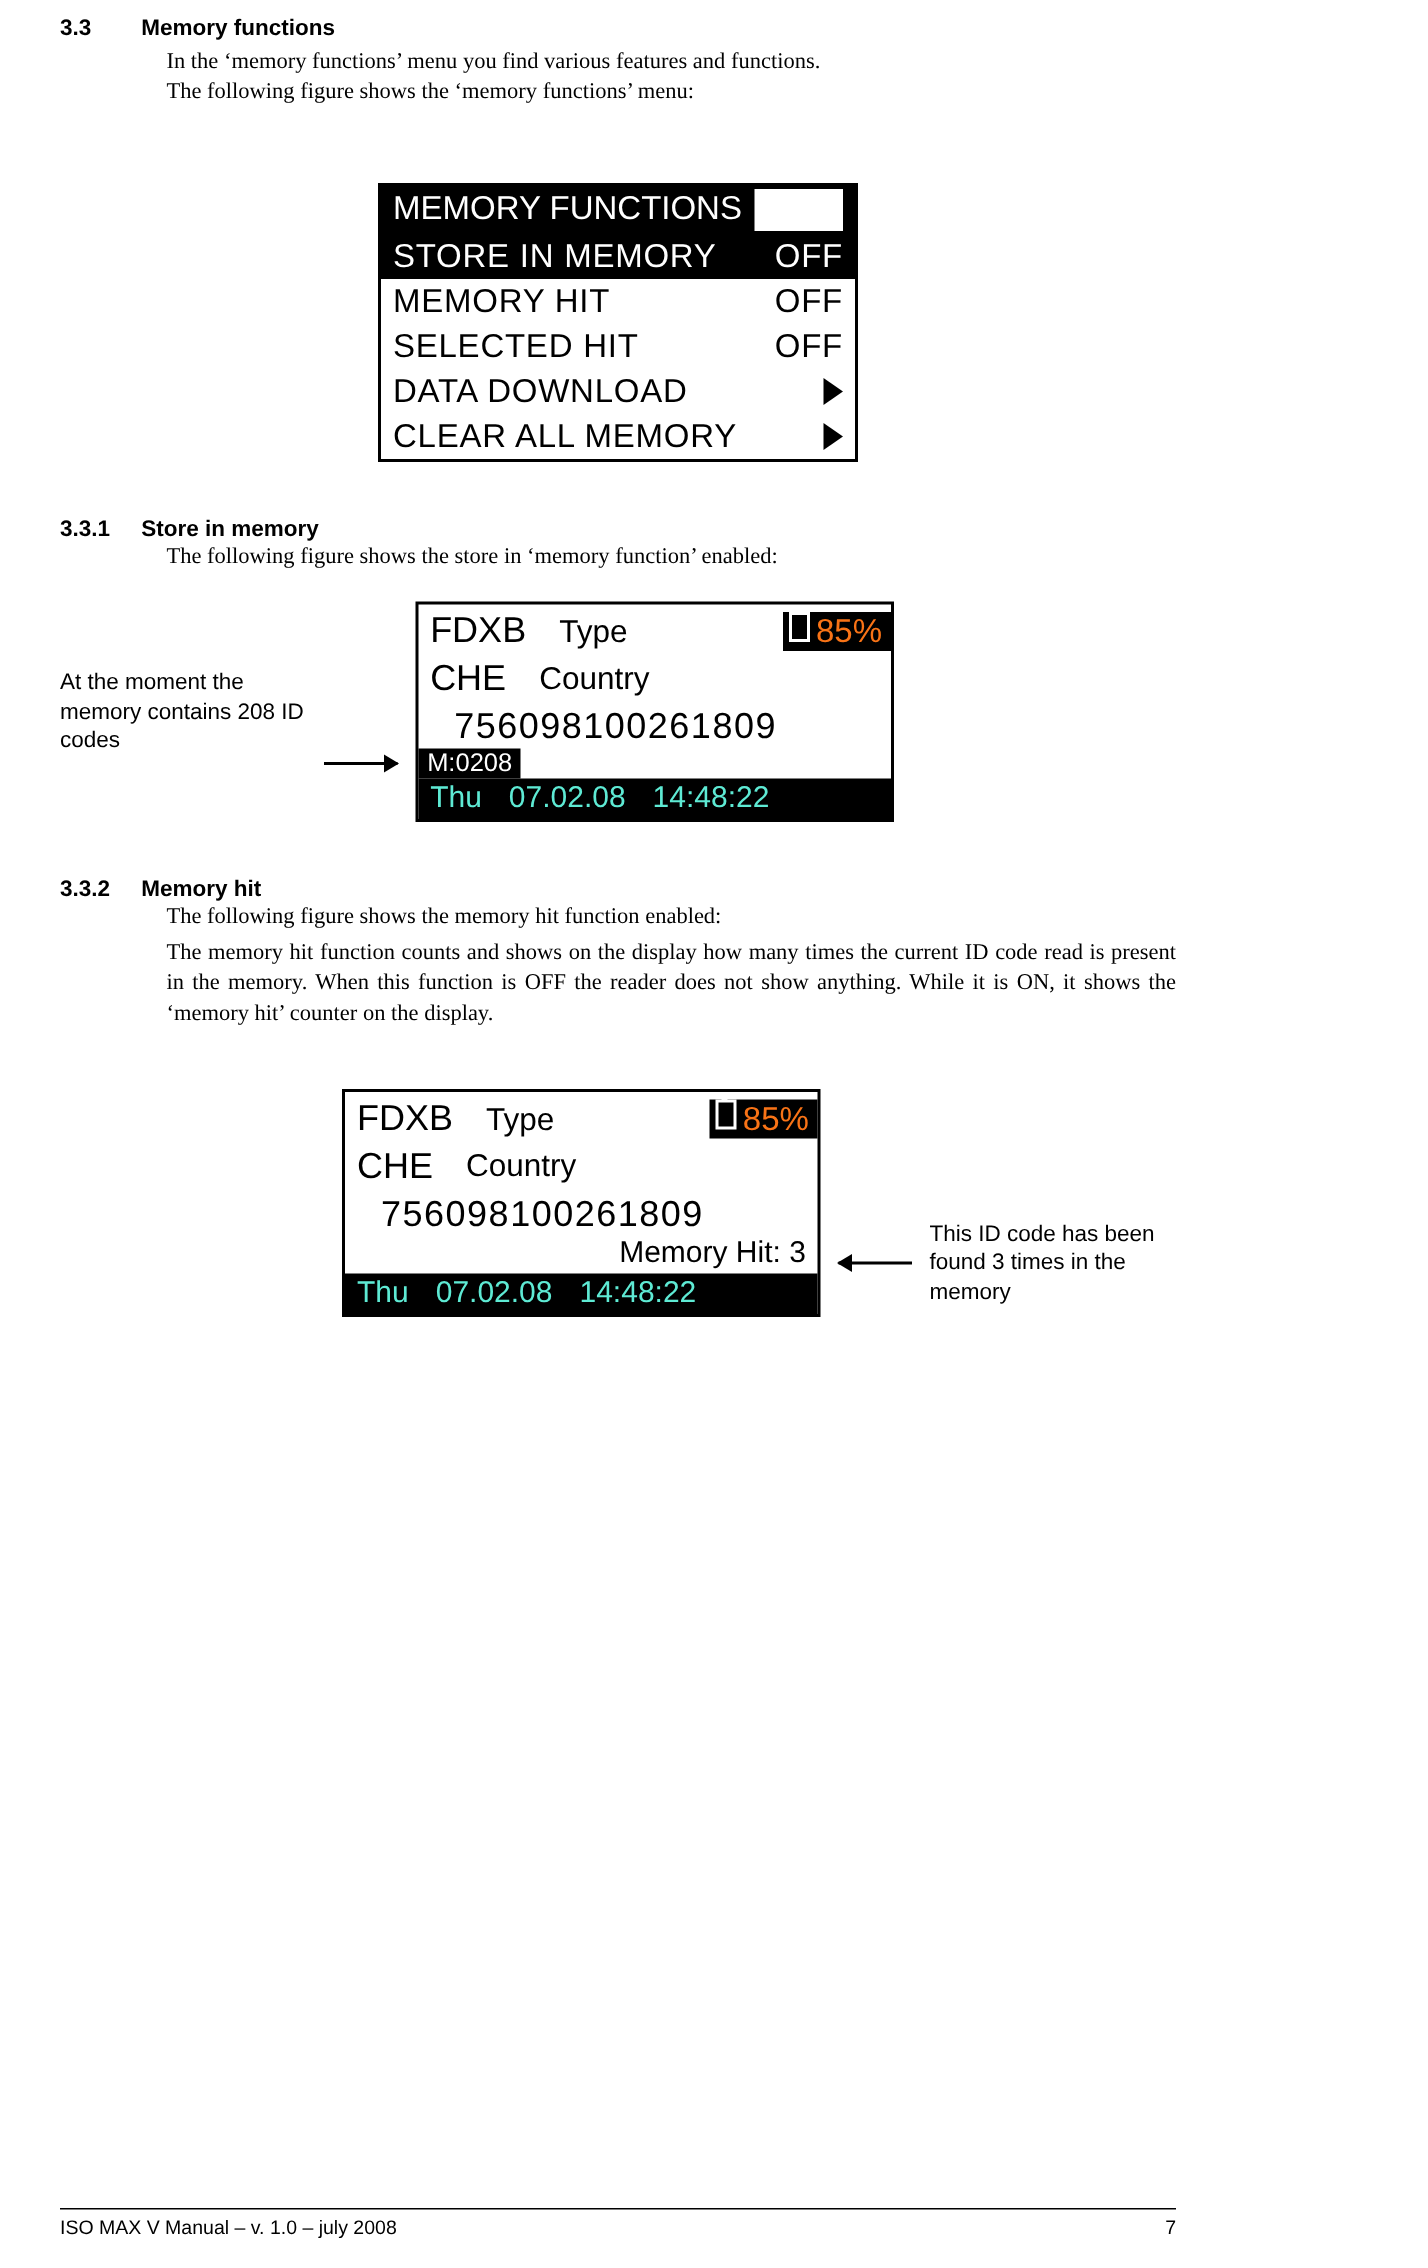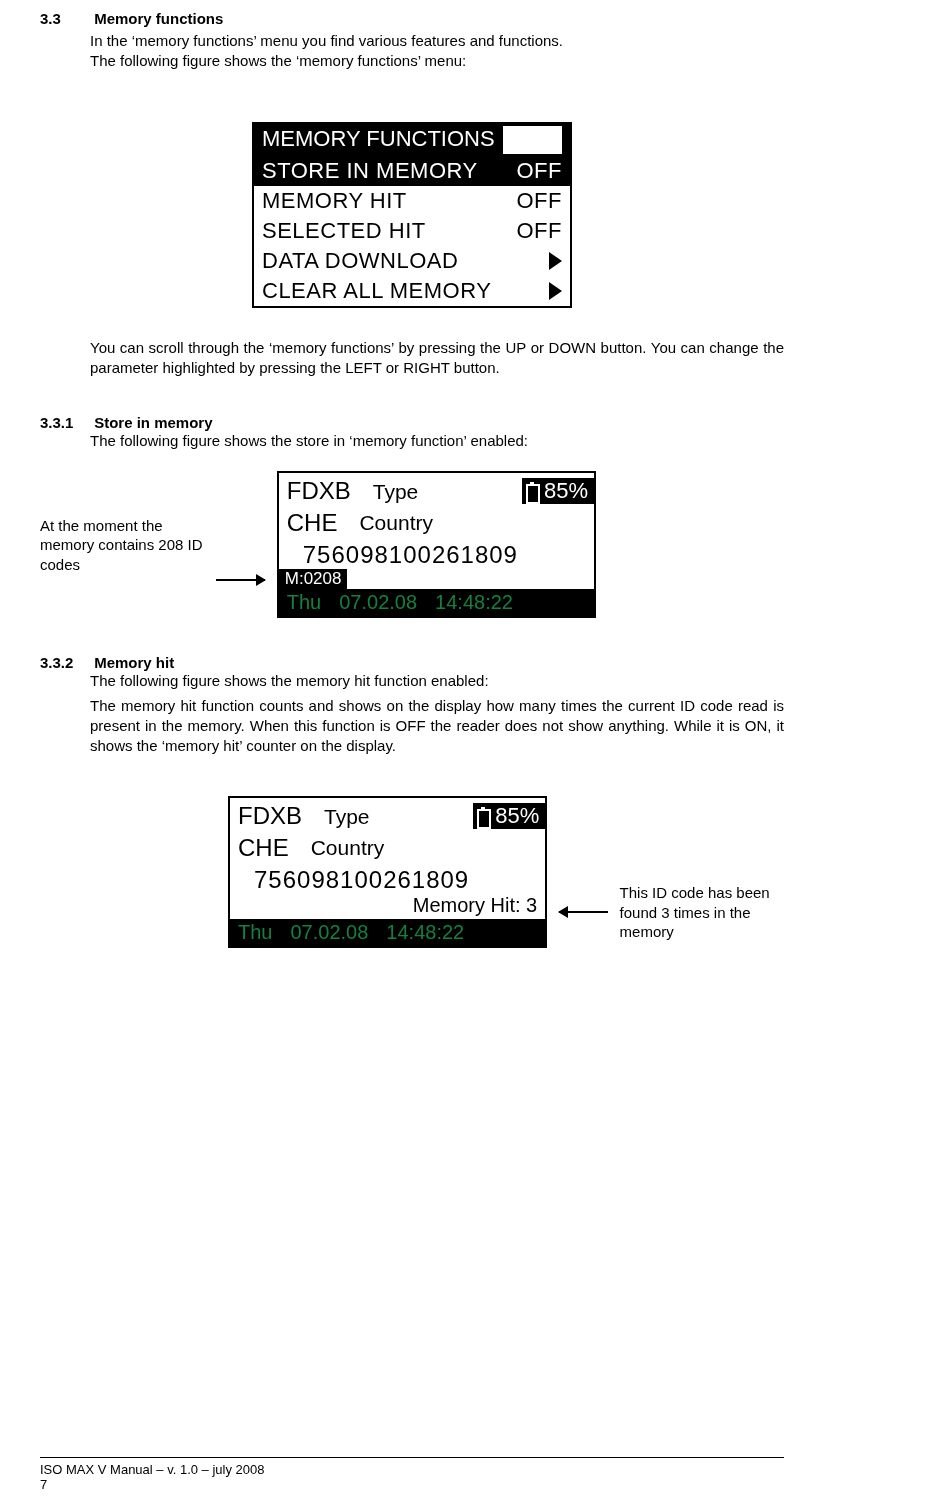--- a/index.html
+++ b/index.html
@@ -22,24 +22,25 @@
     font-weight: bold;
     display: inline-block;
     width: 50px;
     vertical-align: top;
   }
   .section-title {
     font-weight: bold;
     display: inline-block;
   }
   .body-text {
-    margin-left: 50px;
+    margin-left: 71px;
     margin-top: 4px;
     line-height: 1.35;
     text-align: justify;
+    font-family: Liberation Serif, serif;
   }
   .sub-num {
     font-weight: bold;
     display: inline-block;
     width: 50px;
     vertical-align: top;
   }
   .sub-title {
     font-weight: bold;
     display: inline-block;
@@ -96,23 +97,23 @@
     align-items:center;
     padding:4px 8px;
     font-size:22px;
   }
   .detail-screen .label2 {
     margin-left: 22px;
     font-size:21px;
   }
   .batt-icon-wrap {
     display:flex;
-    align-items:flex-end;
+    align-items:flex-start;
     background:#000;
-    color:#ffffff;
+    color:#f97316;
     padding:0 6px 0 4px;
     font-size:22px;
   }
   .batt-icon {
     position:relative;
     width:10px; height:16px;
     border:2px solid #fff;
     margin-right:4px;
   }
   .batt-icon::before {
@@ -131,21 +132,21 @@
   .mcount-row {
     display:flex;
   }
   .mcount-row .mchip {
     background:#000; color:#fff;
     padding:0 6px;
     font-size:17px;
     font-family:"Trebuchet MS","Verdana",sans-serif;
   }
   .timestamp-row {
-    background:#000; color:#15803d;
+    background:#000; color:#5eead4;
     font-family:"Trebuchet MS","Verdana",sans-serif;
     font-size:20px;
     padding:2px 8px;
     display:flex;
     gap:18px;
   }
   .memhit-row {
     text-align:right;
     font-size:20px;
     padding:0 8px 2px 24px;
@@ -189,21 +190,20 @@
 
   .footer {
     position:absolute;
     bottom:20px;
     left:40px; right:40px;
     border-top:1px solid #000;
     padding-top:4px;
     font-size:13px;
     display:flex;
     justify-content:space-between;
-    flex-direction:column;
   }
 </style>
 </head>
 <body>
 
 <div class="page">
 
   <div>
     <span class="section-num">3.3</span>
     <span class="section-title">Memory functions</span>
@@ -231,21 +231,20 @@
     <div class="screen-row">
       <span>DATA DOWNLOAD</span>
       <span class="arrow"></span>
     </div>
     <div class="screen-row">
       <span>CLEAR ALL MEMORY</span>
       <span class="arrow"></span>
     </div>
   </div>
 
-  <div class="body-text" style="margin-top:30px">You can scroll through the ‘memory functions’ by pressing the UP or DOWN button. You can change the parameter highlighted by pressing the LEFT or RIGHT button.</div>
 
   <div style="margin-top:36px">
     <span class="sub-num">3.3.1</span>
     <span class="sub-title">Store in memory</span>
   </div>
   <div class="body-text" style="margin-top:0">The following figure shows the store in ‘memory function’ enabled:</div>
 
   <div class="figure-block" style="margin-top:20px">
     <div class="callout" style="text-align:left">At the moment the memory contains 208 ID codes</div>
     <div class="arrow-line right" style="align-self:center; margin-top:70px"></div>

